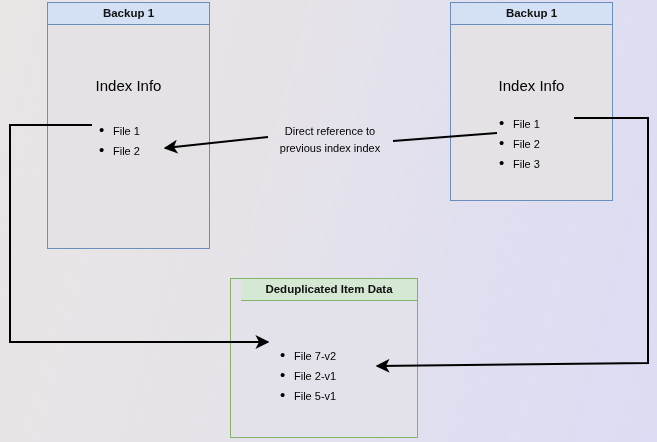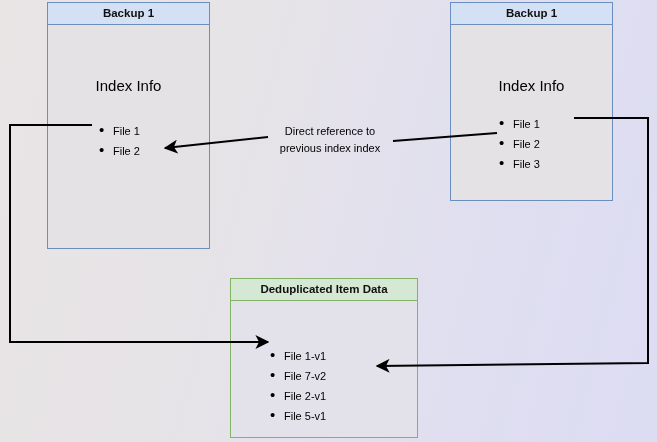--- a/index.html
+++ b/index.html
@@ -42,20 +42,21 @@
   }
   .box .box-body {
     position: relative;
     flex: 1;
     background: #e4e2e4;
   }
 
   .box.green {
     border-color: #82b366;
     background: #e3e2ea;
+    padding-left: 10px;
   }
   .box.green .box-header {
     background: #d5e8d4;
     border-bottom-color: #82b366;
   }
   .box.green .box-body {
     background: #e3e2ea;
   }
 
   
@@ -146,21 +147,20 @@
         <li>File 2</li>
         <li>File 3</li>
       </ul>
     </div>
   </div>
 
   <div class="box green" id="dedup-box">
     <div class="box-header">Deduplicated Item Data</div>
     <div class="box-body">
       <ul class="file-list" id="dedup-files">
-        <li>File 1-v1</li>
         <li>File 7-v2</li>
         <li>File 2-v1</li>
         <li>File 5-v1</li>
       </ul>
     </div>
   </div>
 
   <div id="caption">
     <span class="cap-line">Direct reference to</span>
     <span class="cap-line">previous index index</span>

